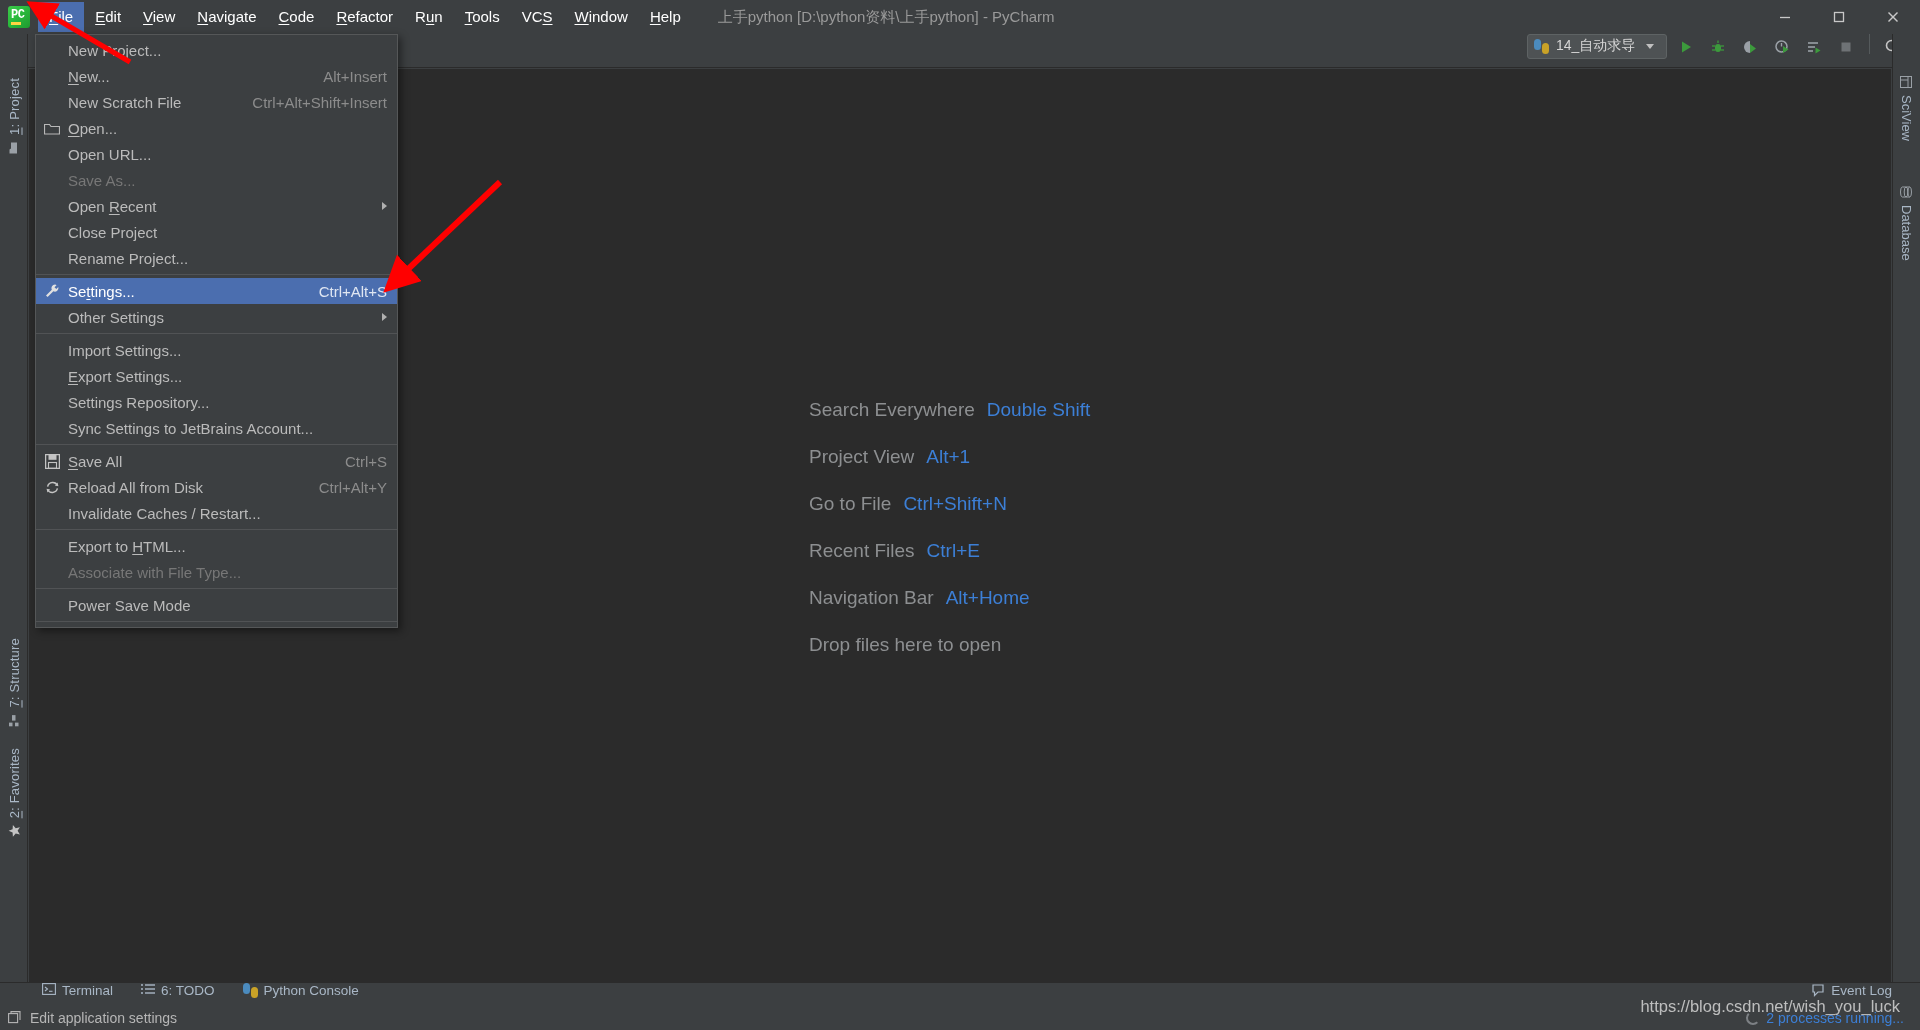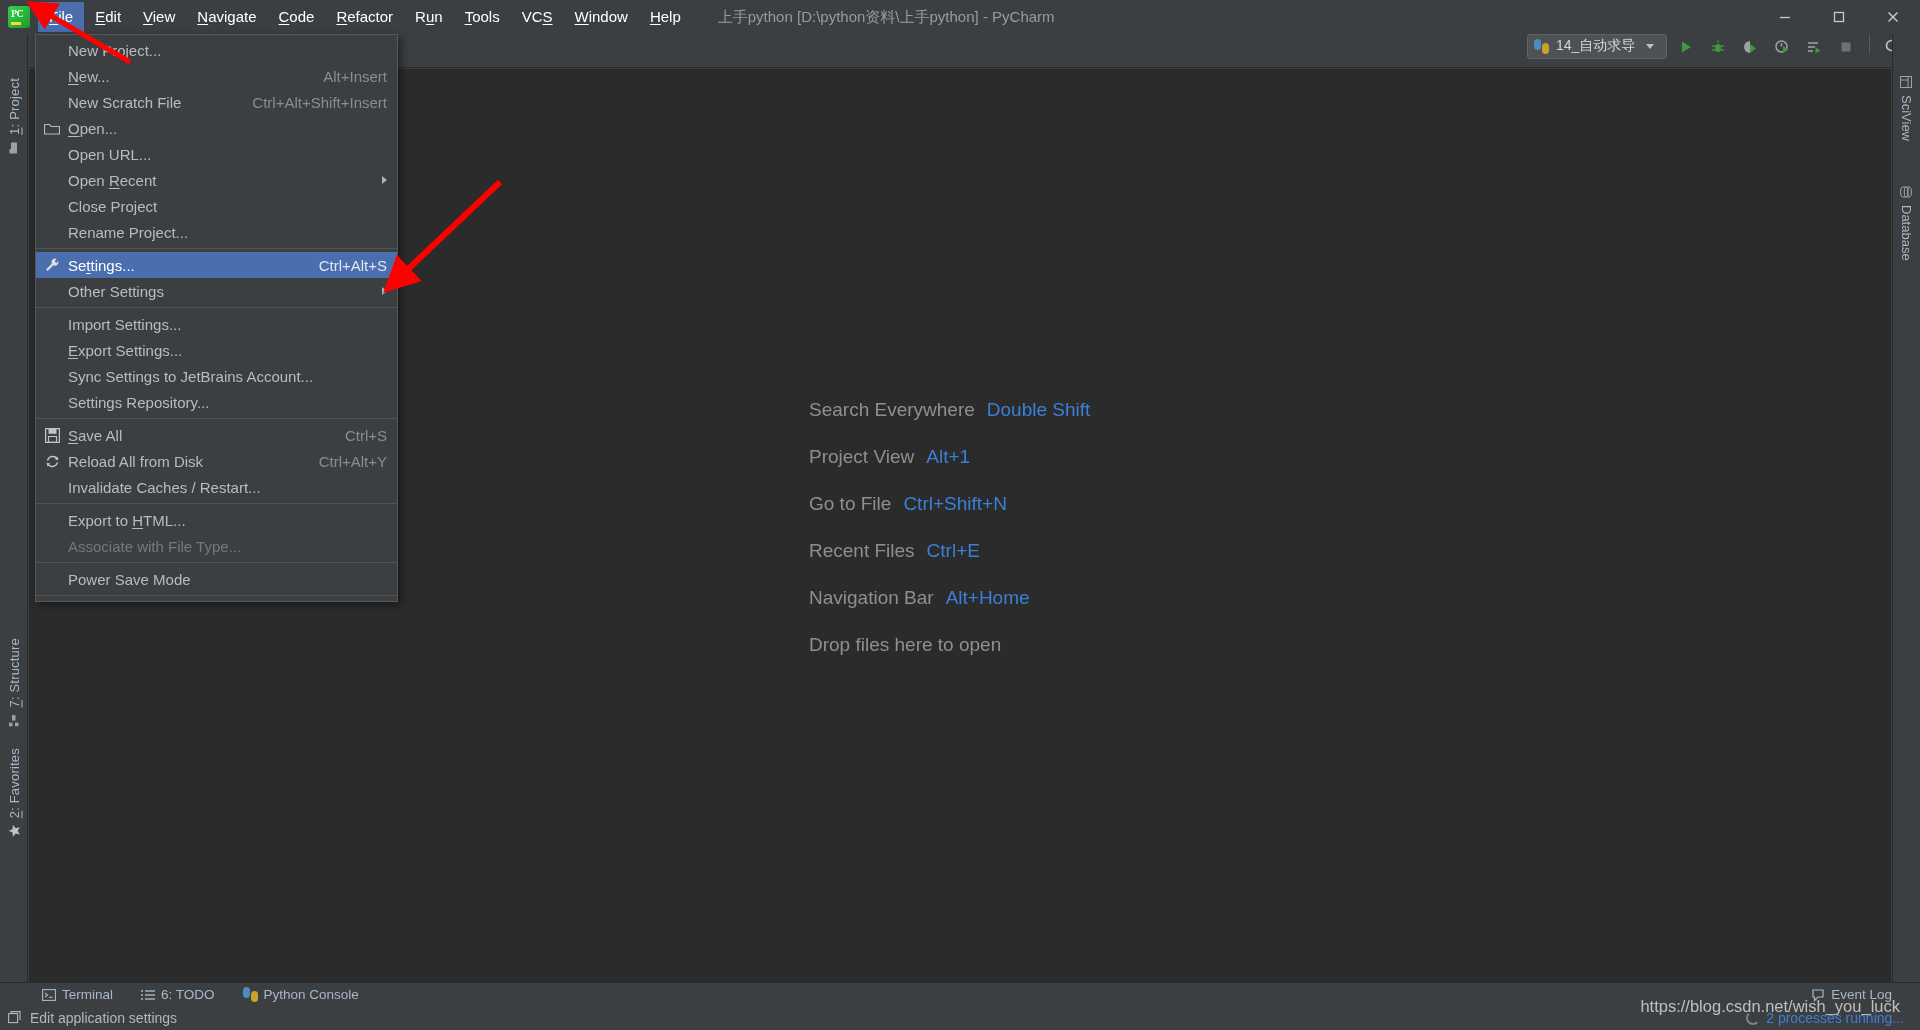--- a/index.html
+++ b/index.html
@@ -17,22 +17,22 @@
     background: #3c3f41; display: flex; align-items: center;
   }
   .app-logo {
     width: 22px; height: 22px; margin-left: 8px; margin-right: 8px;
     position: relative; flex: none;
     background: linear-gradient(135deg,#3ec94b 0%, #2bbd3d 40%, #1f9a2f 100%);
     border-radius: 3px;
   }
   .app-logo .pc {
     position: absolute; top: 2px; left: 3px;
-    font-size: 10px; color: #fff; font-weight: bold;
-    font-family: Liberation Serif, serif; letter-spacing: -0.5px;
+    font-size: 12px; color: #fff; font-weight: bold;
+    font-family: Liberation Mono, monospace; letter-spacing: -0.5px;
   }
   .app-logo .bar {
     position: absolute; bottom: 3px; left: 3px; width: 10px; height: 3px;
     background: #ffd343;
   }
   .menubar { display: flex; align-items: center; height: 34px; }
   .menu-item {
     padding: 6px 11px 7px 11px; font-size: 15px; color: #ffffff;
     line-height: 17px; cursor: default; white-space: nowrap;
   }
@@ -156,21 +156,21 @@
     border-left:5px solid #b0b0b0; margin-left: 8px;
   }
 
   
   .toolwin-bar {
     position: absolute; left: 0; bottom: 24px; width: 1920px; height: 24px;
     background: #3c3f41; border-top: 1px solid #2b2b2b;
     display: flex; align-items: center;
   }
   .twb-item {
-    display: flex; align-items: center; gap: 6px;
+    display: flex; align-items: flex-start; gap: 6px;
     font-size: 13.5px; color: #a9b7c6; padding: 0 14px; height: 24px;
   }
   .twb-right { margin-left: auto; display: flex; align-items: center; padding-right: 14px;}
 
   .statusbar {
     position: absolute; left: 0; bottom: 0; width: 1920px; height: 24px;
     background: #3c3f41; display: flex; align-items: center;
   }
   .status-left { display:flex; align-items:center; gap:8px; padding-left: 8px; font-size: 14px; color:#b6b6b6; }
   .status-right { margin-left:auto; display:flex; align-items:center; gap:6px; padding-right: 16px; font-size: 14px;}
@@ -387,20 +387,24 @@
           <svg width="16" height="13" viewBox="0 0 16 13">
             <path d="M0.5 2.5 h5 l1.5 2 h8.5 v7.5 h-15 z" fill="none" stroke="#b8b8b8" stroke-width="1.2"></path>
           </svg>
         </span>
         <span class="mlabel"><u>O</u>pen...</span>
       </div>
       <div class="mrow">
         <span class="micon empty"></span>
         <span class="mlabel">Open URL...</span>
       </div>
+      <div class="mrow disabled">
+        <span class="micon empty"></span>
+        <span class="mlabel">Save As...</span>
+      </div>
       <div class="mrow">
         <span class="micon empty"></span>
         <span class="mlabel">Open <u>R</u>ecent</span>
         <span class="arrow-r"></span>
       </div>
       <div class="mrow">
         <span class="micon empty"></span>
         <span class="mlabel">Close Project</span>
       </div>
       <div class="mrow">
@@ -426,25 +430,25 @@
       <div class="mrow">
         <span class="micon empty"></span>
         <span class="mlabel">Import Settings...</span>
       </div>
       <div class="mrow">
         <span class="micon empty"></span>
         <span class="mlabel"><u>E</u>xport Settings...</span>
       </div>
       <div class="mrow">
         <span class="micon empty"></span>
+        <span class="mlabel">Settings Repository...</span>
+      </div>
+      <div class="mrow">
+        <span class="micon empty"></span>
         <span class="mlabel">Sync Settings to JetBrains Account...</span>
-      </div>
-      <div class="mrow">
-        <span class="micon empty"></span>
-        <span class="mlabel">Settings Repository...</span>
       </div>
       <div class="msep"></div>
       <div class="mrow">
         <span class="micon">
           <svg width="15" height="15" viewBox="0 0 15 15">
             <rect x="0.6" y="0.6" width="13.8" height="13.8" fill="none" stroke="#c3c3c3" stroke-width="1.3"></rect>
             <rect x="3.5" y="0.8" width="8" height="5" fill="#c3c3c3"></rect>
             <rect x="3.5" y="8.5" width="8" height="5.8" fill="none" stroke="#c3c3c3" stroke-width="1.1"></rect>
           </svg>
         </span>

